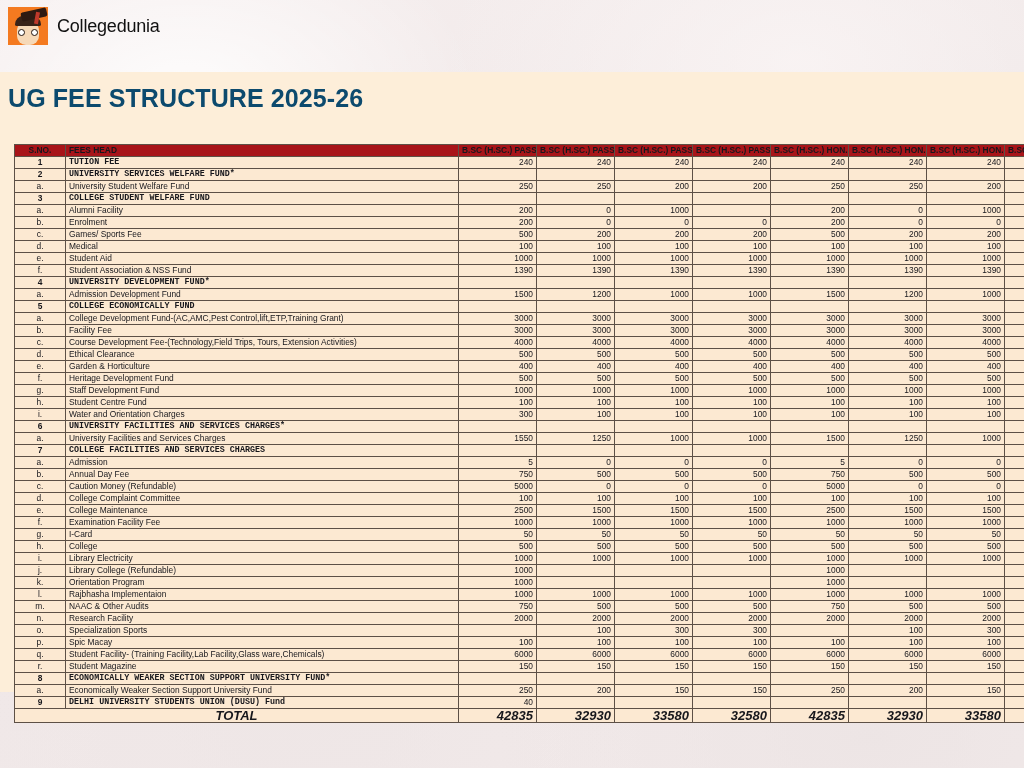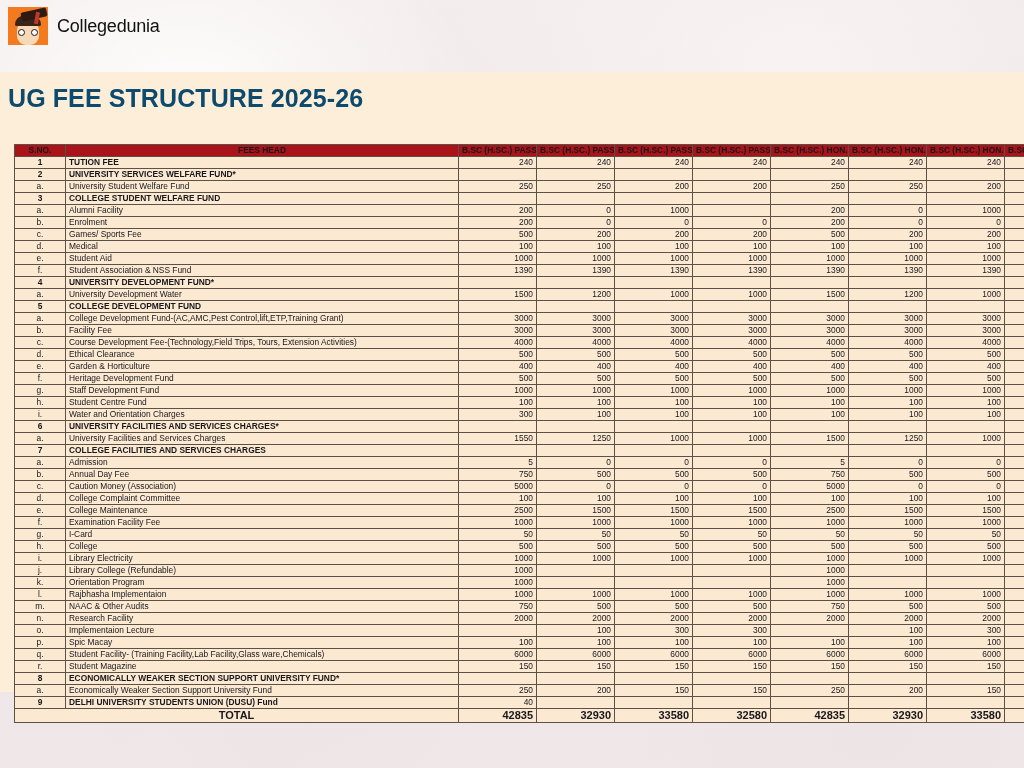--- a/index.html
+++ b/index.html
@@ -134,47 +134,48 @@
     color: #17171c;
     overflow: hidden;
     white-space: nowrap;
   }
   thead th {
     background: #a81419;
     color: #ffffff;
     font-size: 8.6px;
     font-weight: bold;
     vertical-align: middle;
-    text-align: center;
+    text-align: left;
     height: 56px;
     line-height: 11.5px;
     border: 1px solid #2a0b0c;
     white-space: normal;
   }
   th.c-sno { width: 44px; text-align: center; }
   th.c-head { width: 386px; }
   th.c-val  { width: 71px; }
   td.sno {
     text-align: center;
     font-weight: bold;
     font-size: 8.2px;
   }
   td.sno.sub { font-weight: normal; }
   td.head { text-align: left; }
-  tr.section td.head { font-weight: bold; }
+  tr.section td.head { font-weight: bold; font-family: Liberation Mono, monospace; }
   tr.section td.sno { font-weight: bold; }
   td.val {
     text-align: right;
     font-variant-numeric: tabular-nums;
   }
   tr.total td {
     font-weight: bold;
-    font-size: 11px;
+    font-size: 13px;
     height: 13px;
     line-height: 13px;
+    font-style: italic;
   }
   tr.total td.total-label {
     text-align: center;
   }
   tr.section td { border-top: 1.4px solid #2b2520; }
 </style>
 </head>
 <body>
 
 <div class="page-bg"></div>
@@ -340,33 +341,33 @@
           <td class="val"></td>
           <td class="val"></td>
           <td class="val"></td>
           <td class="val"></td>
           <td class="val"></td>
           <td class="val"></td>
           <td class="val"></td>
         </tr>
         <tr>
           <td class="sno sub">a.</td>
-          <td class="head">University Development Water</td>
+          <td class="head">Admission Development Fund</td>
           <td class="val">1500</td>
           <td class="val">1200</td>
           <td class="val">1000</td>
           <td class="val">1000</td>
           <td class="val">1500</td>
           <td class="val">1200</td>
           <td class="val">1000</td>
           <td class="val">1000</td>
         </tr>
         <tr class="section">
           <td class="sno">5</td>
-          <td class="head">COLLEGE DEVELOPMENT FUND</td>
+          <td class="head">COLLEGE ECONOMICALLY FUND</td>
           <td class="val"></td>
           <td class="val"></td>
           <td class="val"></td>
           <td class="val"></td>
           <td class="val"></td>
           <td class="val"></td>
           <td class="val"></td>
           <td class="val"></td>
         </tr>
         <tr>
@@ -532,21 +533,21 @@
           <td class="val">500</td>
           <td class="val">500</td>
           <td class="val">500</td>
           <td class="val">750</td>
           <td class="val">500</td>
           <td class="val">500</td>
           <td class="val">500</td>
         </tr>
         <tr>
           <td class="sno sub">c.</td>
-          <td class="head">Caution Money (Association)</td>
+          <td class="head">Caution Money (Refundable)</td>
           <td class="val">5000</td>
           <td class="val">0</td>
           <td class="val">0</td>
           <td class="val">0</td>
           <td class="val">5000</td>
           <td class="val">0</td>
           <td class="val">0</td>
           <td class="val">0</td>
         </tr>
         <tr>
@@ -676,21 +677,21 @@
           <td class="val">2000</td>
           <td class="val">2000</td>
           <td class="val">2000</td>
           <td class="val">2000</td>
           <td class="val">2000</td>
           <td class="val">2000</td>
           <td class="val">2000</td>
         </tr>
         <tr>
           <td class="sno sub">o.</td>
-          <td class="head">Implementaion Lecture</td>
+          <td class="head">Specialization Sports</td>
           <td class="val"></td>
           <td class="val">100</td>
           <td class="val">300</td>
           <td class="val">300</td>
           <td class="val"></td>
           <td class="val">100</td>
           <td class="val">300</td>
           <td class="val">300</td>
         </tr>
         <tr>

